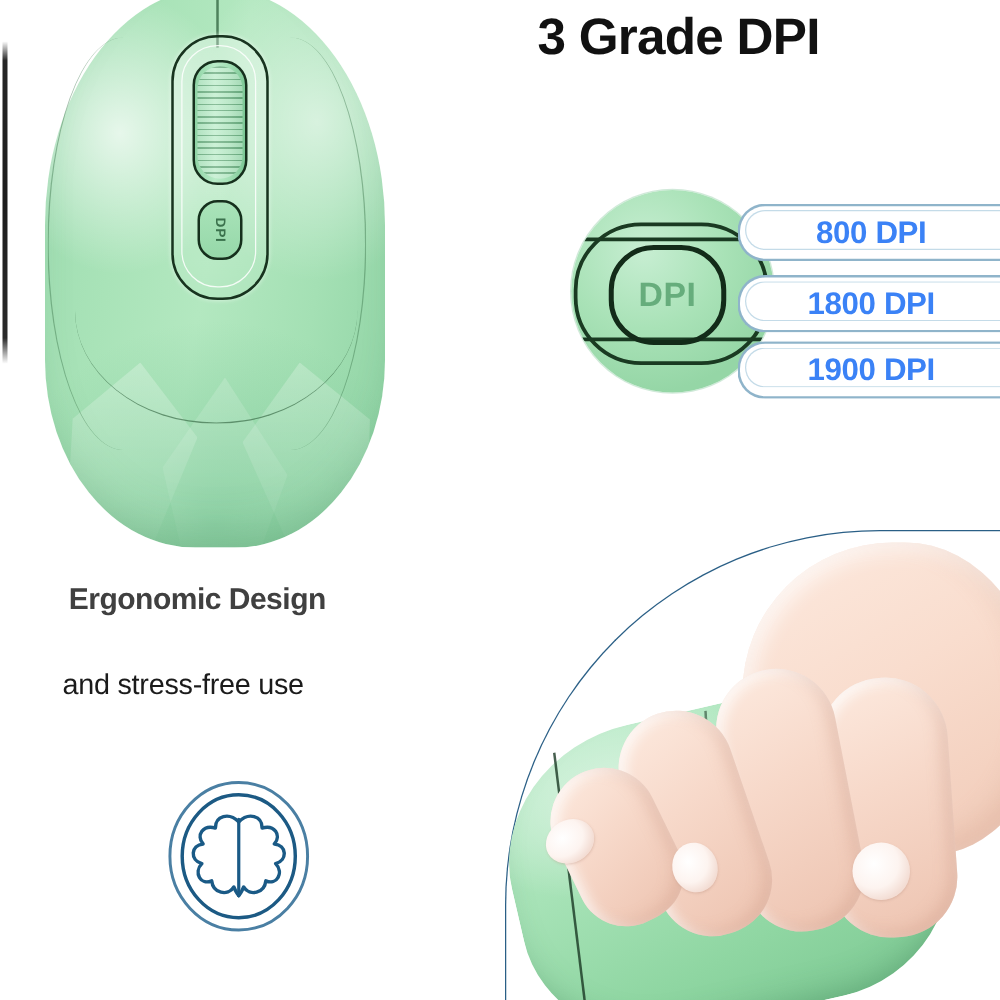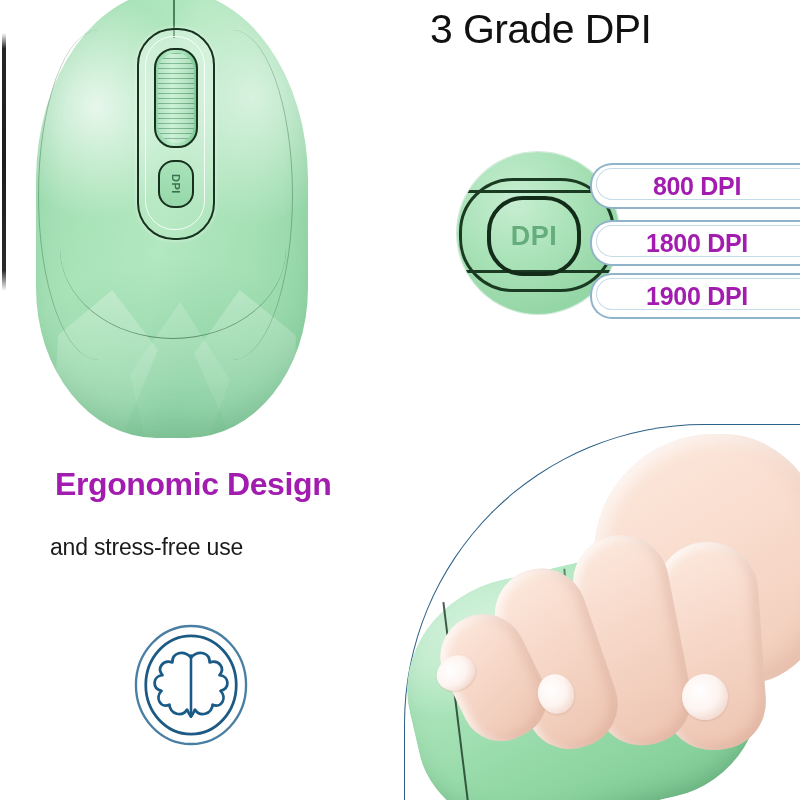--- a/index.html
+++ b/index.html
@@ -154,21 +154,21 @@
     color: rgba(30,82,48,0.78);
     transform: rotate(90deg);
     white-space: nowrap;
   }
 
   
   .dpi-head {
     position: absolute;
     left: 430px; top: 6px;
     font-size: 41px;
-    font-weight: 400;
+    font-weight: 700;
     letter-spacing: -0.6px;
     color: #111111;
     white-space: nowrap;
   }
   .dpi-sub {
     position: absolute;
     left: 440px; top: 70px;
     font-size: 24px;
     font-weight: 400;
     color: #1b1b1b;
@@ -239,37 +239,37 @@
     width: 206px; height: 30px;
     border: 1px solid rgba(190,215,230,0.9);
     border-right: none;
     border-radius: 18px 0 0 18px;
     pointer-events: none;
   }
   .dpi-pill span {
     position: relative;
     font-size: 25px;
     font-weight: 700;
-    color: #a21caf;
+    color: #3b82f6;
     letter-spacing: -0.3px;
     white-space: nowrap;
     text-align: right;
   }
   .dpi-pill.p1 { left: 590px; top: 163px; }
   .dpi-pill.p2 { left: 590px; top: 220px; }
   .dpi-pill.p3 { left: 590px; top: 273px; }
 
   
   .ergo-head {
     position: absolute;
     left: 55px; top: 466px;
-    font-size: 32px;
+    font-size: 24px;
     font-weight: 700;
     letter-spacing: -0.4px;
-    color: #a21caf;
+    color: #404040;
     white-space: nowrap;
   }
   .ergo-body {
     position: absolute;
     left: 50px; top: 532px;
     font-size: 23px;
     line-height: 31px;
     font-weight: 400;
     color: #1b1b1b;
     letter-spacing: -0.2px;

